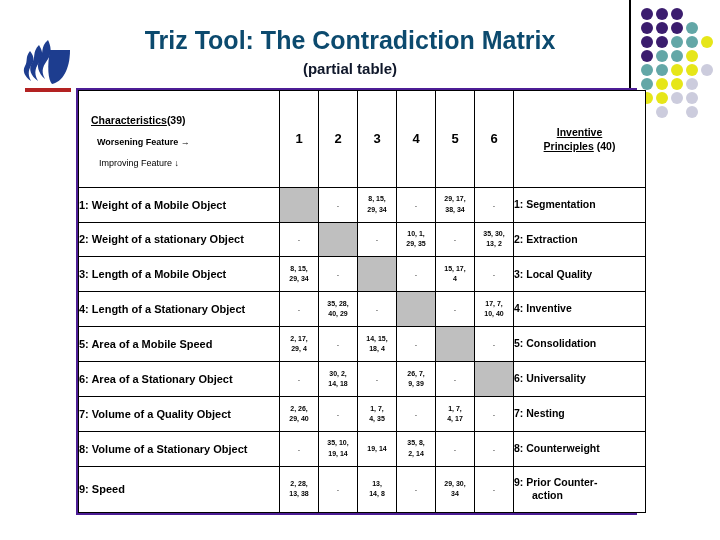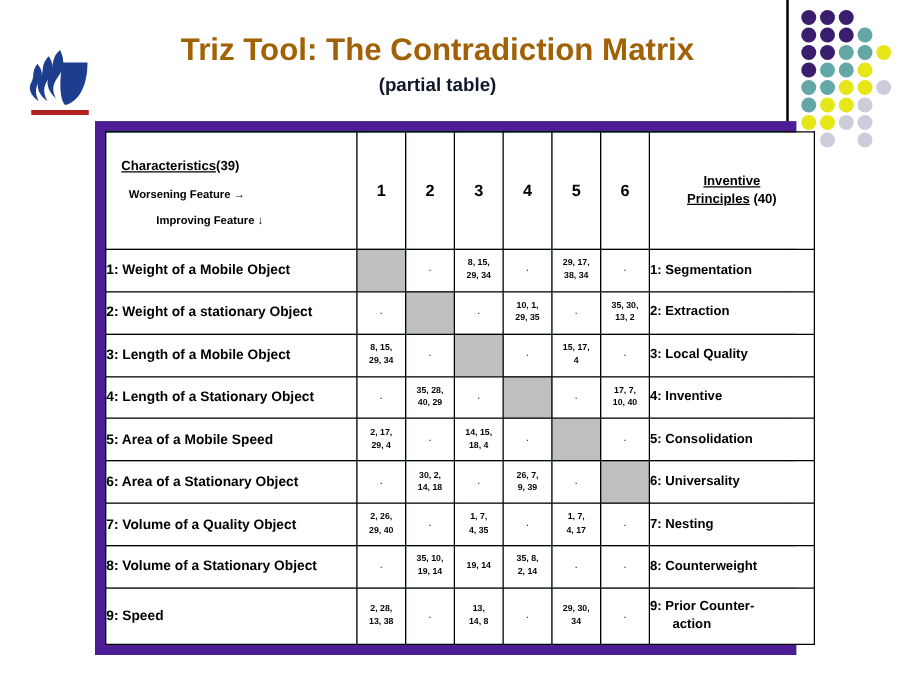--- a/index.html
+++ b/index.html
@@ -27,21 +27,21 @@
 
   
   #title {
     position: absolute;
     left: 90px;
     top: 26px;
     width: 520px;
     text-align: center;
     font-size: 25px;
     font-weight: bold;
-    color: #a16207;
+    color: #0c4a6e;
     letter-spacing: 0px;
     white-space: nowrap;
   }
   #subtitle {
     position: absolute;
     left: 90px;
     top: 60px;
     width: 520px;
     text-align: center;
     font-size: 15px;
@@ -71,26 +71,26 @@
     top: 0px;
     width: 2px;
     height: 124px;
     background: #000000;
   }
 
   
   #matrix-wrap {
     position: absolute;
     left: 76px;
-    top: 97px;
+    top: 88px;
     width: 561px;
     height: 427px;
-    border: 8px solid #4c1d95;
+    border: 2px solid #4c1d95;
     box-sizing: border-box;
-    background: #15803d;
+    background: #e5e5e5;
   }
   table.matrix {
     border-collapse: collapse;
     width: 100%;
     height: 100%;
     table-layout: fixed;
   }
   table.matrix td, table.matrix th {
     border: 1px solid #000000;
     padding: 0;
@@ -113,22 +113,22 @@
     margin: 4px 0 0 12px;
   }
   .hdr-char u { text-decoration: underline; }
   .hdr-worse {
     font-size: 9px;
     font-weight: bold;
     margin: 11px 0 0 18px;
   }
   .hdr-improve {
     font-size: 9px;
-    font-weight: bold;
-    margin: 11px 0 0 40px;
+    font-weight: normal;
+    margin: 11px 0 0 20px;
   }
 
   
   td.colnum {
     width: 38px;
     text-align: center;
     font-size: 13px;
     font-weight: normal;
     color: #555555;
   }

